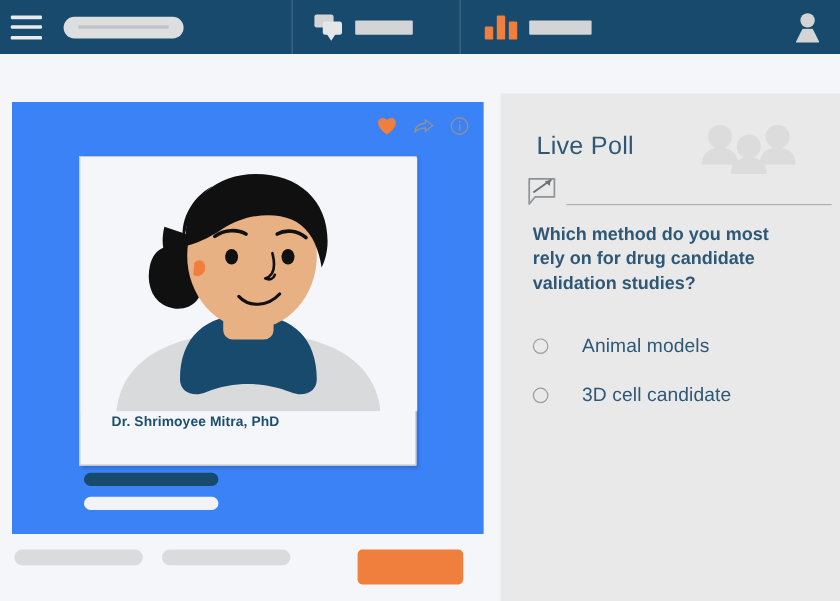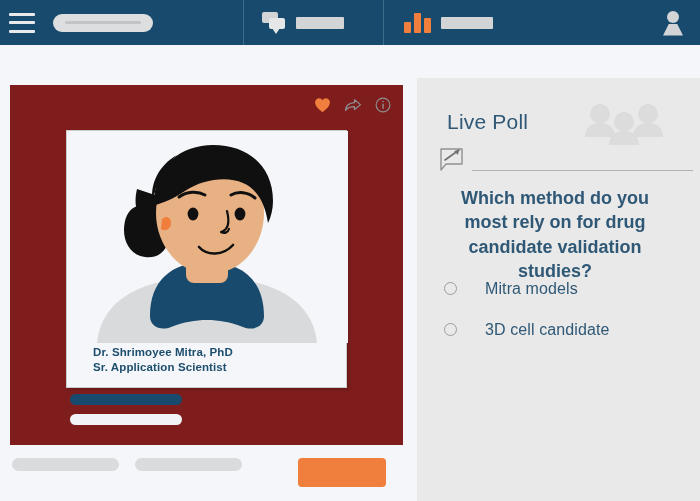--- a/index.html
+++ b/index.html
@@ -56,21 +56,21 @@
 
   .avatar-nav { width: 22px; height: 24px; position: relative; }
   .avatar-nav .head { position: absolute; left: 5px; top: 0; width: 12px; height: 12px;
                       border-radius: 50%; background: #d2d4d6; }
   .avatar-nav .body { position: absolute; left: 1px; top: 13px; width: 20px; height: 12px;
                       background: #d2d4d6; clip-path: polygon(30% 0%, 70% 0%, 100% 100%, 0% 100%); }
 
   
   .content-card {
     position: absolute; left: 10px; top: 85px; width: 393px; height: 360px;
-    background: #7f1d1d;
+    background: #3b82f6;
   }
   .card-actions {
     position: absolute; right: 12px; top: 12px; display: flex; align-items: center; gap: 13px;
   }
   .icon-btn { cursor: pointer; display: flex; align-items: center; justify-content: center; }
 
   .video-frame {
     position: absolute; left: 56px; top: 45px; width: 281px; height: 258px;
     background: #f4f6fa; border: 1px solid #c9cbcd; box-shadow: 2px 2px 3px rgba(0,0,0,0.18);
   }
@@ -107,21 +107,21 @@
     position: absolute; left: 30px; top: 32px;
     font-size: 21px; color: #2f5876; font-weight: 400; letter-spacing: .2px;
   }
   .audience-icon { position: absolute; left: 166px; top: 26px; width: 82px; height: 42px; }
   .flag-icon { position: absolute; left: 22px; top: 68px; width: 26px; height: 26px; }
   .poll-divider {
     position: absolute; left: 55px; top: 92px; width: 221px; height: 1px; background: #aeb0b2;
   }
   .poll-question {
     position: absolute; left: 27px; top: 108px; width: 222px;
-    font-size: 18px; line-height: 1.35; color: #2f5876; font-weight: 600; text-align: center;
+    font-size: 15px; line-height: 1.35; color: #2f5876; font-weight: 600;
   }
   .poll-options { position: absolute; left: 27px; top: 190px; width: 250px; }
   .poll-option {
     display: flex; align-items: center; height: 41px; cursor: pointer;
   }
   .radio {
     width: 13px; height: 13px; border: 1.5px solid #9a9c9e; border-radius: 50%;
     background: transparent; flex: none;
   }
   .poll-option-label {
@@ -228,21 +228,20 @@
           <ellipse cx="126" cy="83" rx="5.4" ry="6.4" fill="#101010"></ellipse>
           <ellipse cx="173" cy="83" rx="5.4" ry="6.4" fill="#101010"></ellipse>
 
           <path d="M160 80 C163 92 161 99 154 101 C158 103 161 101 162 98" stroke="#101010" stroke-width="2.2" fill="none" stroke-linecap="round" stroke-linejoin="round"></path>
 
           <path d="M132 116 C140 125 156 125 166 114" stroke="#101010" stroke-width="2.6" fill="none" stroke-linecap="round"></path>
         </svg>
       </div>
       <div class="speaker-meta">
         <div>Dr. Shrimoyee Mitra, PhD</div>
-        <div>Sr. Application Scientist</div>
       </div>
     </div>
 
     <div class="bar-dark"></div>
     <div class="bar-light"></div>
   </div>
 
   <div class="bottom-pill bp1"></div>
   <div class="bottom-pill bp2"></div>
   <button class="cta-button"></button>
@@ -270,21 +269,21 @@
       </svg>
     </div>
 
     <div class="poll-divider"></div>
 
     <div class="poll-question">Which method do you most rely on for drug candidate validation studies?</div>
 
     <div class="poll-options">
       <label class="poll-option">
         <span class="radio"></span>
-        <span class="poll-option-label">Mitra models</span>
+        <span class="poll-option-label">Animal models</span>
       </label>
       <label class="poll-option">
         <span class="radio"></span>
         <span class="poll-option-label">3D cell candidate</span>
       </label>
     </div>
   </div>
 
 </div>
 

